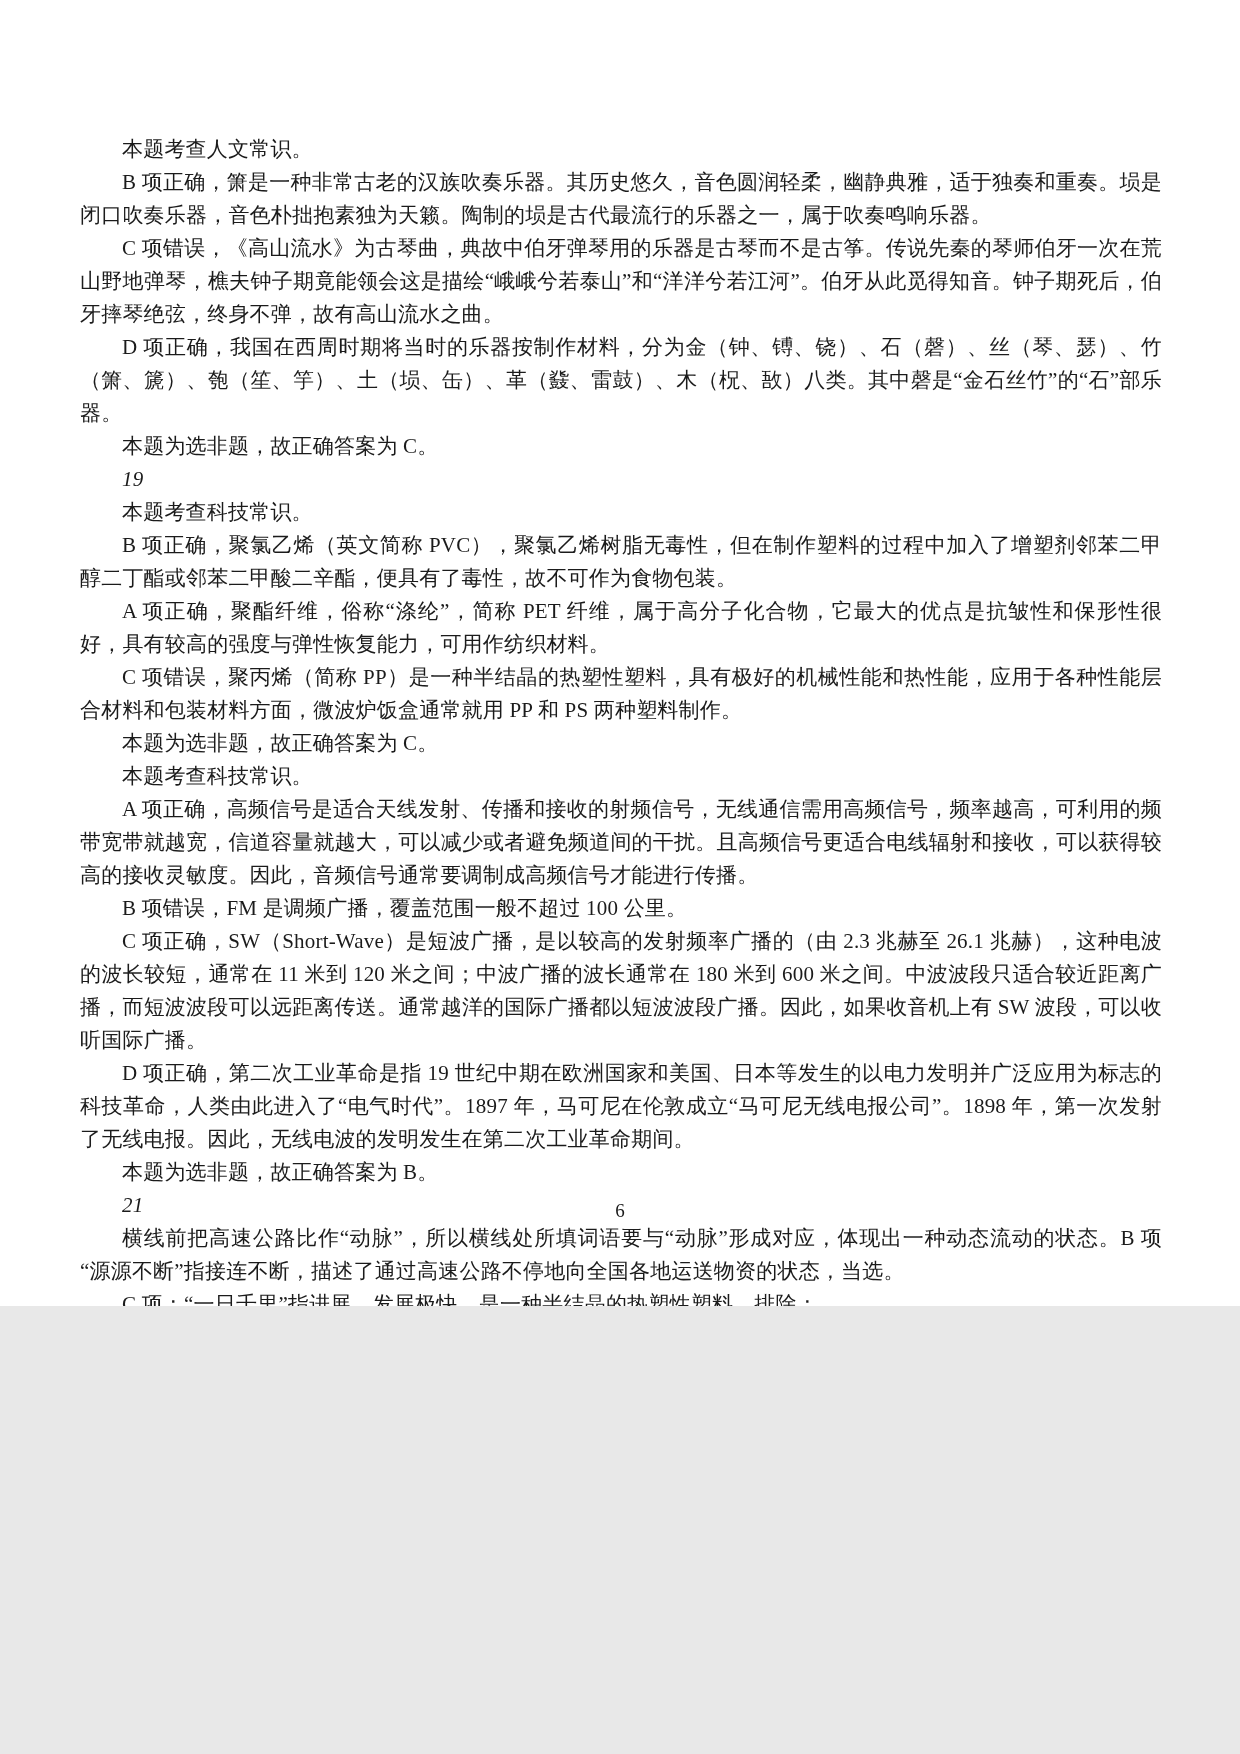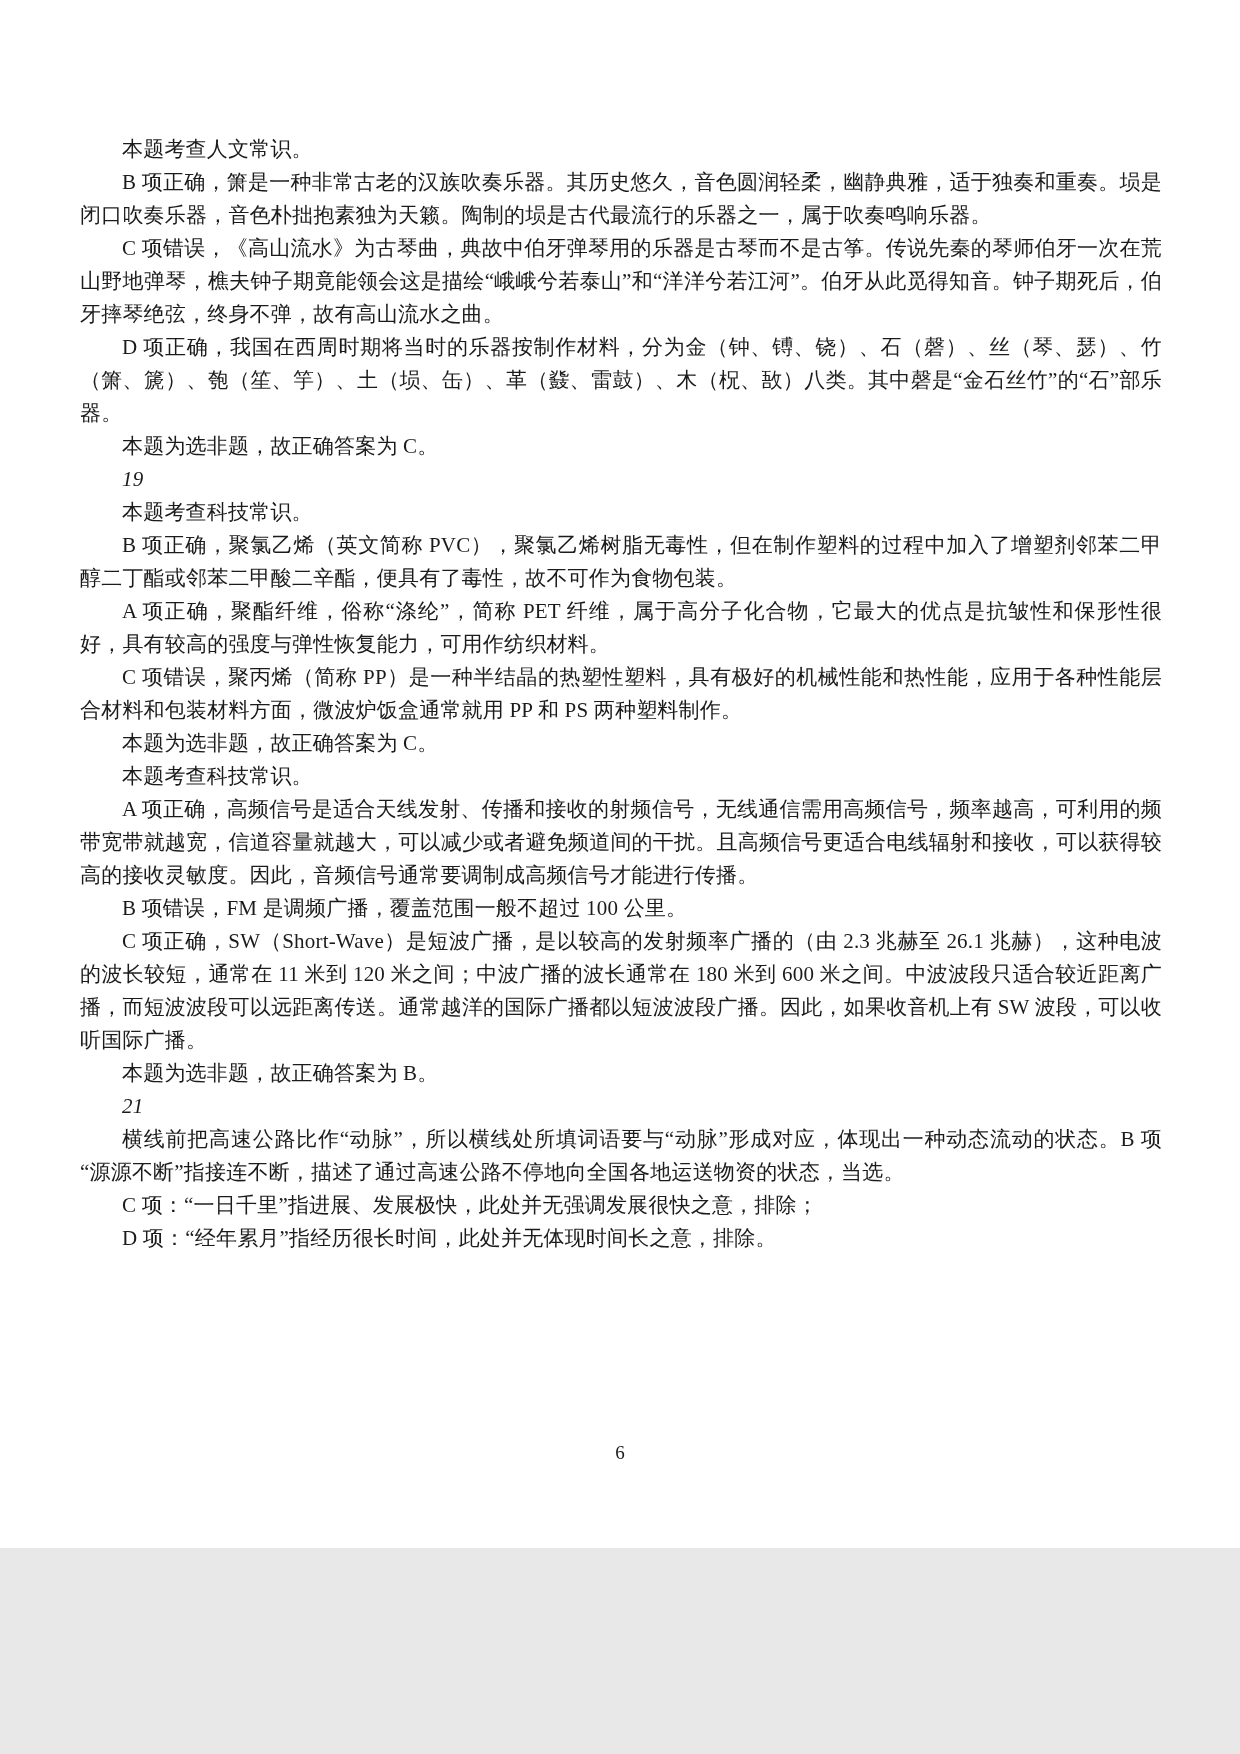--- a/index.html
+++ b/index.html
@@ -3,21 +3,21 @@
 <meta charset="utf-8">
 <style>
   html, body {
     margin: 0;
     padding: 0;
     background: #e8e8e8;
   }
   .page {
     position: relative;
     width: 1240px;
-    height: 1548px;
+    height: 1306px;
     margin: 0 auto;
     background: #ffffff;
     overflow: hidden;
     font-family: "Liberation Serif", "DejaVu Serif", serif;
     color: #1b1b1b;
   }
   .content {
     position: absolute;
     top: 133px;
     left: 80px;
@@ -71,27 +71,28 @@
       <p>A 项正确，聚酯纤维，俗称“涤纶”，简称 PET 纤维，属于高分子化合物，它最大的优点是抗皱性和保形性很好，具有较高的强度与弹性恢复能力，可用作纺织材料。</p>
       <p>C 项错误，聚丙烯（简称 PP）是一种半结晶的热塑性塑料，具有极好的机械性能和热性能，应用于各种性能层合材料和包装材料方面，微波炉饭盒通常就用 PP 和 PS 两种塑料制作。</p>
       <p>本题为选非题，故正确答案为 C。</p>
     </section>
 
     <section>
       <p>本题考查科技常识。</p>
       <p>A 项正确，高频信号是适合天线发射、传播和接收的射频信号，无线通信需用高频信号，频率越高，可利用的频带宽带就越宽，信道容量就越大，可以减少或者避免频道间的干扰。且高频信号更适合电线辐射和接收，可以获得较高的接收灵敏度。因此，音频信号通常要调制成高频信号才能进行传播。</p>
       <p>B 项错误，FM 是调频广播，覆盖范围一般不超过 100 公里。</p>
       <p>C 项正确，SW（Short-Wave）是短波广播，是以较高的发射频率广播的（由 2.3 兆赫至 26.1 兆赫），这种电波的波长较短，通常在 11 米到 120 米之间；中波广播的波长通常在 180 米到 600 米之间。中波波段只适合较近距离广播，而短波波段可以远距离传送。通常越洋的国际广播都以短波波段广播。因此，如果收音机上有 SW 波段，可以收听国际广播。</p>
+      <p>D 项正确，第二次工业革命是指 19 世纪中期在欧洲国家和美国、日本等发生的以电力发明并广泛应用为标志的科技革命，人类由此进入了“电气时代”。1897 年，马可尼在伦敦成立“马可尼无线电报公司”。1898 年，第一次发射了无线电报。因此，无线电波的发明发生在第二次工业革命期间。</p>
       <p>本题为选非题，故正确答案为 B。</p>
     </section>
 
     <section>
       <p class="qnum">21</p>
       <p>横线前把高速公路比作“动脉”，所以横线处所填词语要与“动脉”形成对应，体现出一种动态流动的状态。B 项“源源不断”指接连不断，描述了通过高速公路不停地向全国各地运送物资的状态，当选。</p>
-      <p>C 项：“一日千里”指进展、发展极快，此处并无强调发展很快之意，排除；</p>
+      <p>C 项：“一日千里”指进展、发展极快，是一种半结晶的热塑性塑料，排除；</p>
       <p>D 项：“经年累月”指经历很长时间，此处并无体现时间长之意，排除。</p>
     </section>
 
   </main>
 
   <footer class="page-footer">
     <span class="num">6</span>
   </footer>
 </div>
 

